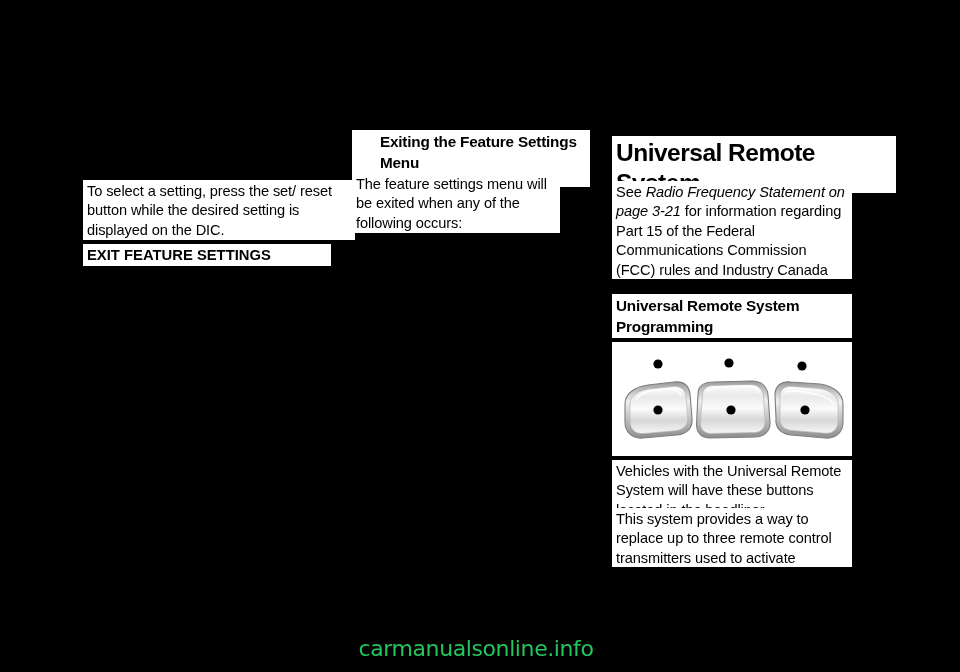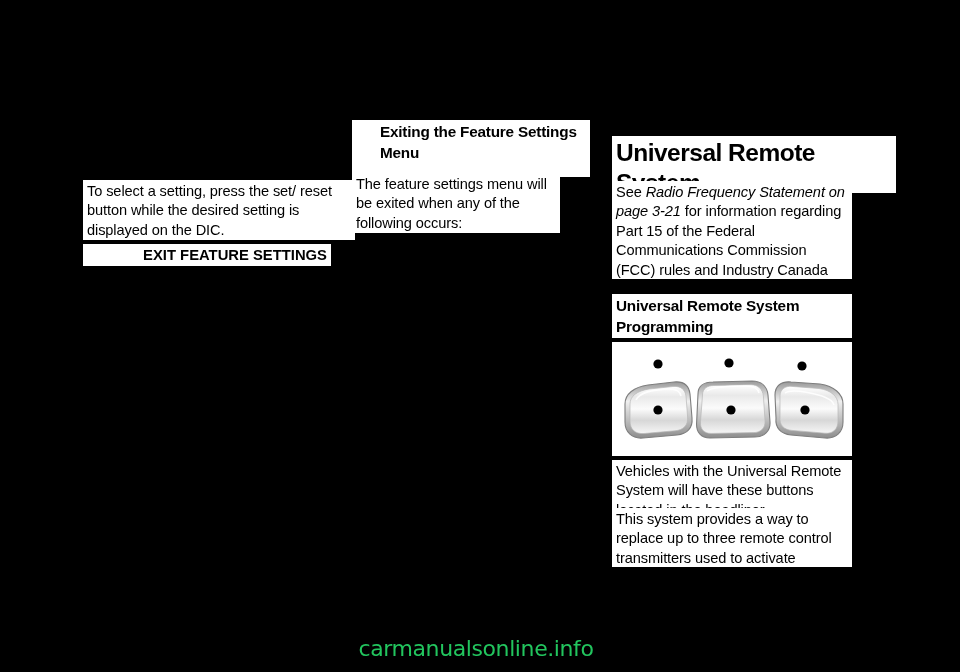--- a/index.html
+++ b/index.html
@@ -46,35 +46,34 @@
     font-weight: bold;
     font-size: 24.5px;
     line-height: 30px;
     letter-spacing: -0.5px;
   }
   .caps {
     font-weight: bold;
     font-size: 14.8px;
     line-height: 19px;
     letter-spacing: 0px;
-    text-align: right;
   }
   .ital { font-style: italic; }
 
   
   #block-select-setting {
     left: 83px;  top: 180px;  width: 272px; height: 60px;
   }
   #block-exit-feature {
     left: 83px;  top: 244px;  width: 248px; height: 22px;
   }
 
   
   #block-exiting-heading {
-    left: 352px; top: 120px; width: 238px; height: 57px; padding-left: 28px;
+    left: 352px; top: 130px; width: 238px; height: 57px; padding-left: 28px;
   }
   #block-exiting-body {
     left: 352px; top: 173px; width: 208px; height: 60px;
   }
 
   
   #block-urs-title {
     left: 612px; top: 136px; width: 284px; height: 57px;
   }
   #block-urs-body {

